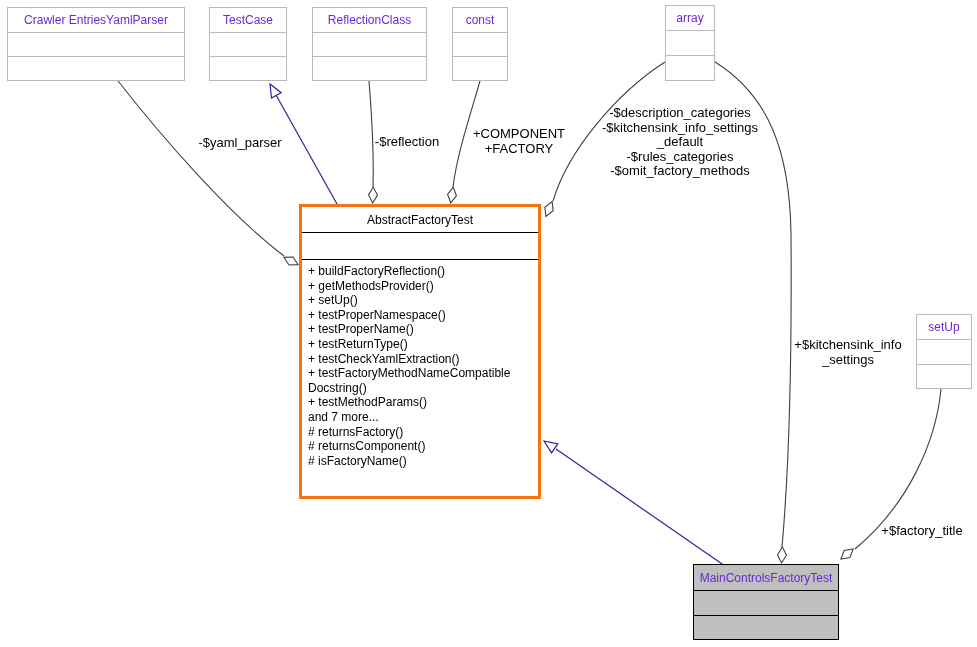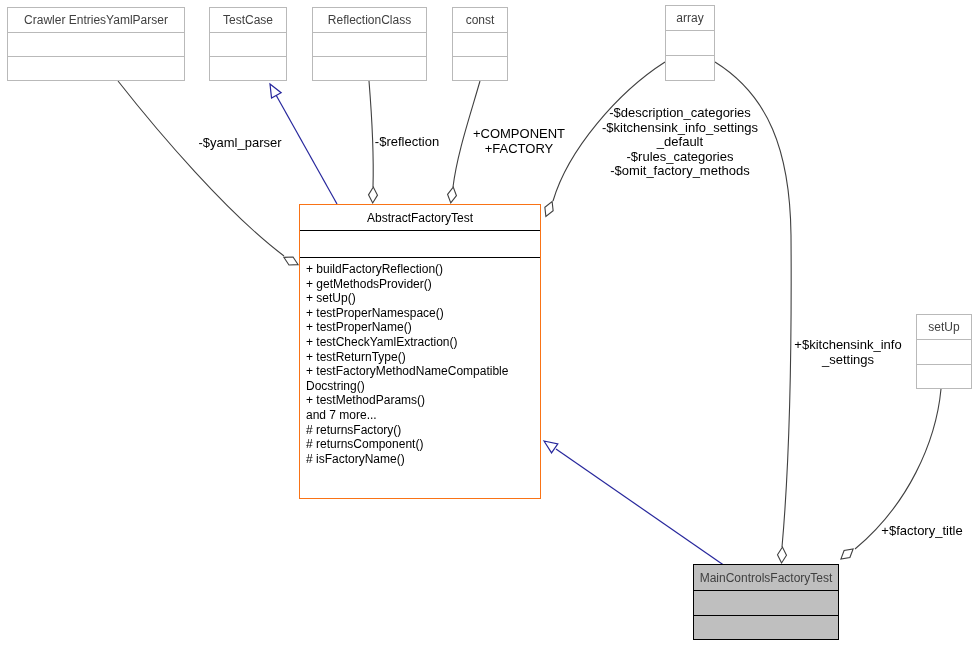--- a/index.html
+++ b/index.html
@@ -1,31 +1,31 @@
 <!DOCTYPE html>
 <html><head>
 <meta charset="utf-8">
 <style>
   html,body{margin:0;padding:0;background:#ffffff;}
   body{font-family:"Liberation Sans",sans-serif;}
   .stage{position:relative;width:977px;height:647px;background:#ffffff;overflow:hidden;}
   svg.edges{position:absolute;left:0;top:0;width:977px;height:647px;}
 
   .ubox{position:absolute;background:#ffffff;border:1px solid #b9b9b9;box-sizing:border-box;
-        display:flex;flex-direction:column;color:#404040;}
+        display:flex;flex-direction:column;color:#6d28d9;}
   .ubox .t{height:24px;border-bottom:1px solid #b9b9b9;display:flex;align-items:center;
            justify-content:center;font-size:12px;white-space:nowrap;}
   .ubox .r1{flex:1;border-bottom:1px solid #b9b9b9;}
   .ubox .r2{flex:1;}
 
   .dark{border-color:#000000;}
   .dark .t,.dark .r1{border-color:#000000;}
   .gray{background:#bfbfbf;}
 
-  .abox{position:absolute;background:#ffffff;border:1px solid #f97316;box-sizing:border-box;
+  .abox{position:absolute;background:#ffffff;border:3px solid #f97316;box-sizing:border-box;
         display:flex;flex-direction:column;color:#000;}
   .abox .t{height:25px;border-bottom:1px solid #000;display:flex;align-items:center;
            justify-content:center;font-size:12px;}
   .abox .empty{height:26px;border-bottom:1px solid #000;}
   .abox .methods{flex:1;padding:4px 5px 0 6px;font-size:12px;line-height:14.6px;
                  overflow:hidden;}
   .abox .methods div{white-space:nowrap;}
 
   .elabel{position:absolute;transform:translateX(-50%);text-align:center;font-size:13px;
           line-height:14.5px;white-space:pre-line;color:#000;}
@@ -96,22 +96,22 @@
 
   <div class="abox" style="left:299px;top:204px;width:242px;height:295px">
     <div class="t">AbstractFactoryTest</div>
     <div class="empty"></div>
     <div class="methods">
       <div>+ buildFactoryReflection()</div>
       <div>+ getMethodsProvider()</div>
       <div>+ setUp()</div>
       <div>+ testProperNamespace()</div>
       <div>+ testProperName()</div>
+      <div>+ testReturnType()</div>
       <div>+ testCheckYamlExtraction()</div>
-      <div>+ testReturnType()</div>
       <div>+ testFactoryMethodNameCompatible</div>
       <div>Docstring()</div>
       <div>+ testMethodParams()</div>
       <div>and 7 more...</div>
       <div># returnsFactory()</div>
       <div># returnsComponent()</div>
       <div># isFactoryName()</div>
     </div>
   </div>
 

